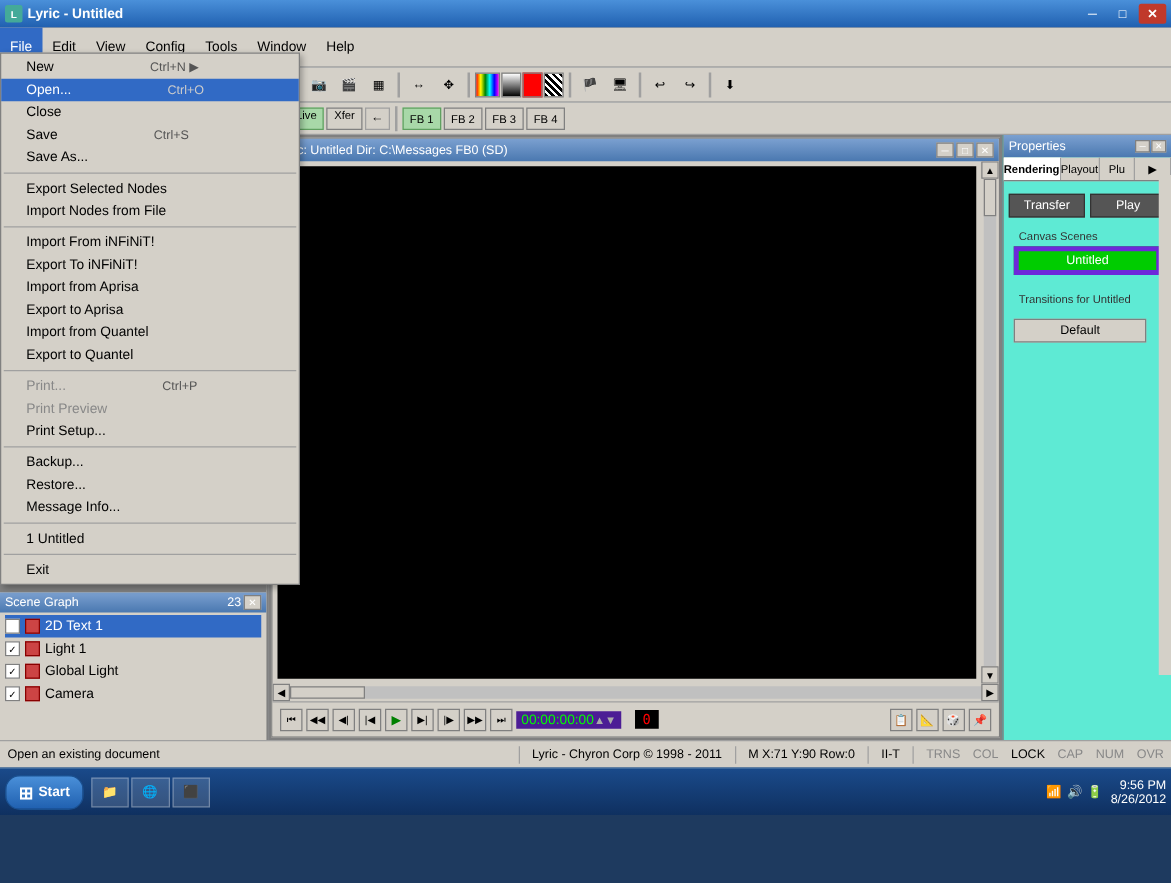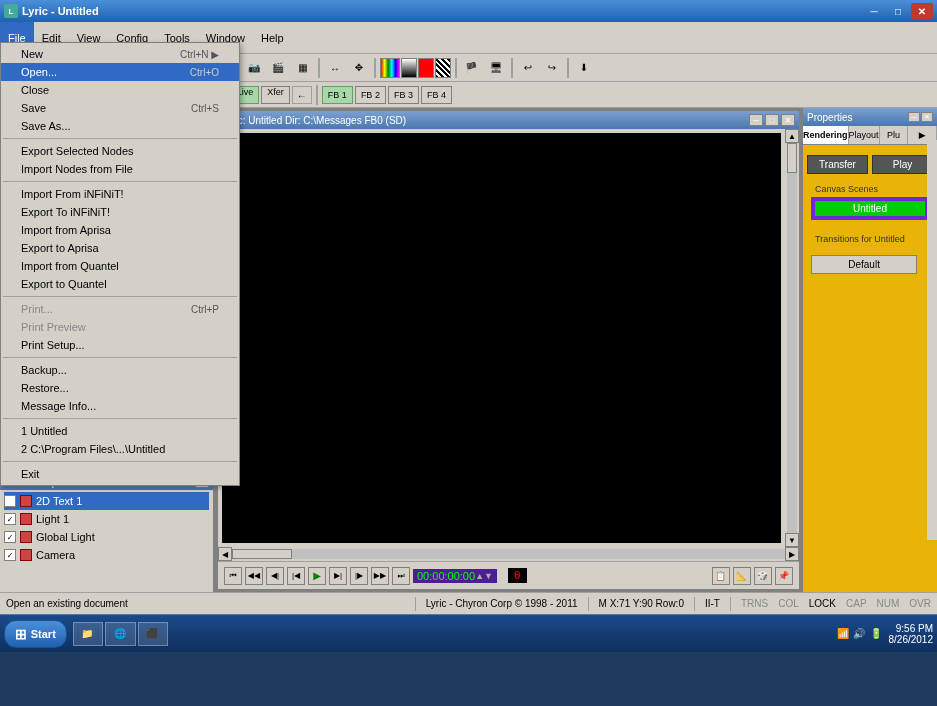--- a/index.html
+++ b/index.html
@@ -90,23 +90,24 @@
       background: #d4d0c8;
       border: 1px solid #808080;
       box-shadow: 2px 2px 5px rgba(0,0,0,0.3);
       min-width: 240px;
       padding: 2px 0;
     }
     .dd-item {
       padding: 3px 20px 3px 20px;
       cursor: pointer;
       display: flex;
-      justify-content: space-between;
+      justify-content: flex-start;
       align-items: center;
       white-space: nowrap;
+      gap: 47px;
     }
     .dd-item.highlighted { background: #316ac5; color: white; }
     .dd-sep { height: 1px; background: #a0a0a0; margin: 3px 2px; }
     .dd-item .shortcut { color: #555; margin-left: 30px; font-size: 10px; }
     .dd-item:hover .shortcut, .dd-item.highlighted .shortcut { color: #ccc; }
 
     
     .center-area {
       flex: 1;
       display: flex;
@@ -191,21 +192,21 @@
       color: #ff0000;
       font-family: monospace;
       font-size: 11px;
       padding: 1px 6px;
       margin-left: 8px;
     }
 
     
     .right-panel {
       width: 135px;
-      background: #eab308;
+      background: #5eead4;
       border-left: 1px solid #808080;
       display: flex;
       flex-direction: column;
     }
     .right-panel-title {
       height: 18px;
       background: linear-gradient(to bottom, #7ba0d0, #4a78b0);
       display: flex;
       align-items: center;
       padding: 0 4px;
@@ -739,21 +740,18 @@
     <div class="dd-item">
       <span>Restore...</span>
     </div>
     <div class="dd-item">
       <span>Message Info...</span>
     </div>
     <div class="dd-sep"></div>
     <div class="dd-item">
       <span>1 Untitled</span>
     </div>
-    <div class="dd-item">
-      <span>2 C:\Program Files\...\Untitled</span>
-    </div>
     <div class="dd-sep"></div>
     <div class="dd-item">
       <span>Exit</span>
     </div>
   </div>
 </div>
 
 </body></html>

